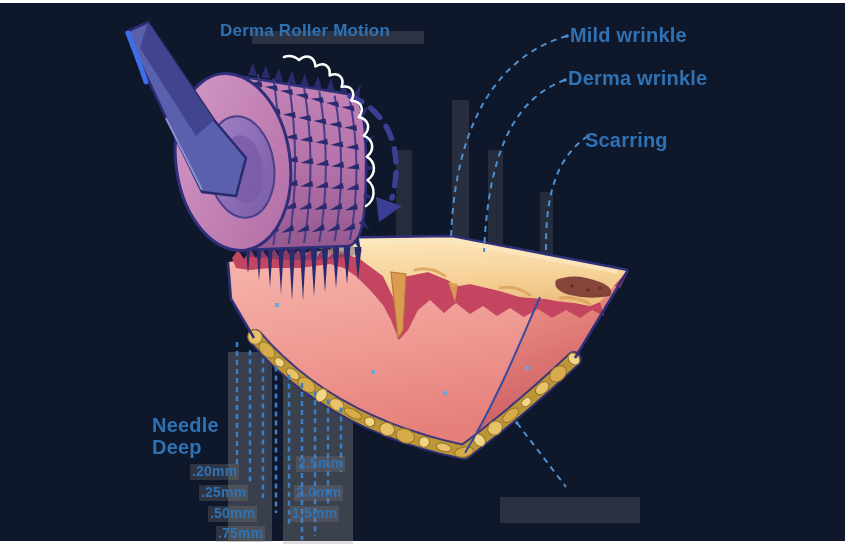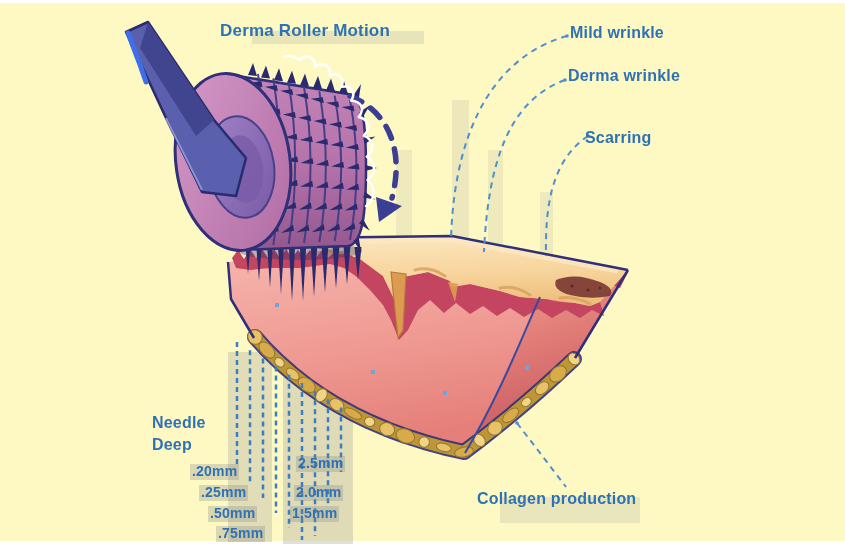--- a/index.html
+++ b/index.html
@@ -1,28 +1,28 @@
 <!DOCTYPE html>
 <html><head>
 <meta charset="utf-8">
 <style>
   html,body{margin:0;padding:0;background:#000;}
   #stage{
-    position:relative;width:845px;height:544px;background:#fef9c3;overflow:hidden;
+    position:relative;width:845px;height:544px;background:#0f172a;overflow:hidden;
     font-family:"Liberation Sans",sans-serif;
   }
   .edge{position:absolute;left:0;width:845px;height:3px;background:#fff;}
   #stage svg{position:absolute;left:0;top:0;}
   .lbl{
     position:absolute;color:#2f72b4;font-weight:700;line-height:1.12;
     white-space:nowrap;letter-spacing:.2px;
   }
   .chip{background:rgba(130,130,130,.28);padding:0 2px;text-align:right;}
   .t17{font-size:17px;}
-  .t16{font-size:16px;}
+  .t16{font-size:20px;}
   .t14{font-size:14px;}
 </style>
 </head>
 <body>
 
 <div id="stage">
   <div class="edge" style="top:0"></div>
   <div class="edge" style="top:541px"></div>
 
   <svg width="845" height="544" viewBox="0 0 845 544">
@@ -284,14 +284,13 @@
   <div class="lbl t14 chip" style="left:190px;top:464px">.20mm</div>
   <div class="lbl t14 chip" style="left:199px;top:485px">.25mm</div>
   <div class="lbl t14 chip" style="left:208px;top:506px">.50mm</div>
   <div class="lbl t14 chip" style="left:216px;top:526px">.75mm</div>
 
   <div class="lbl t14 chip" style="left:296px;top:456px">2.5mm</div>
   <div class="lbl t14 chip" style="left:294px;top:485px">2.0mm</div>
   <div class="lbl t14 chip" style="left:290px;top:506px">1.5mm</div>
   <div class="lbl t14 chip" style="left:286px;top:555px">1.0mm</div>
 
-  <div class="lbl t16" style="left:477px;top:490px">Collagen production</div>
 </div>
 
 </body></html>

